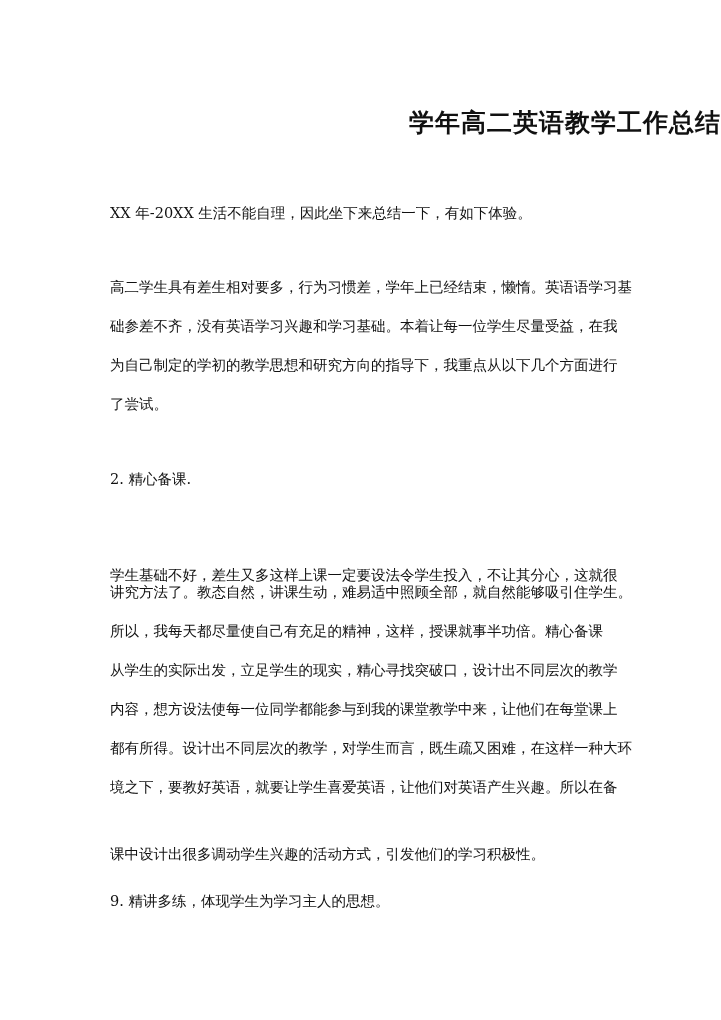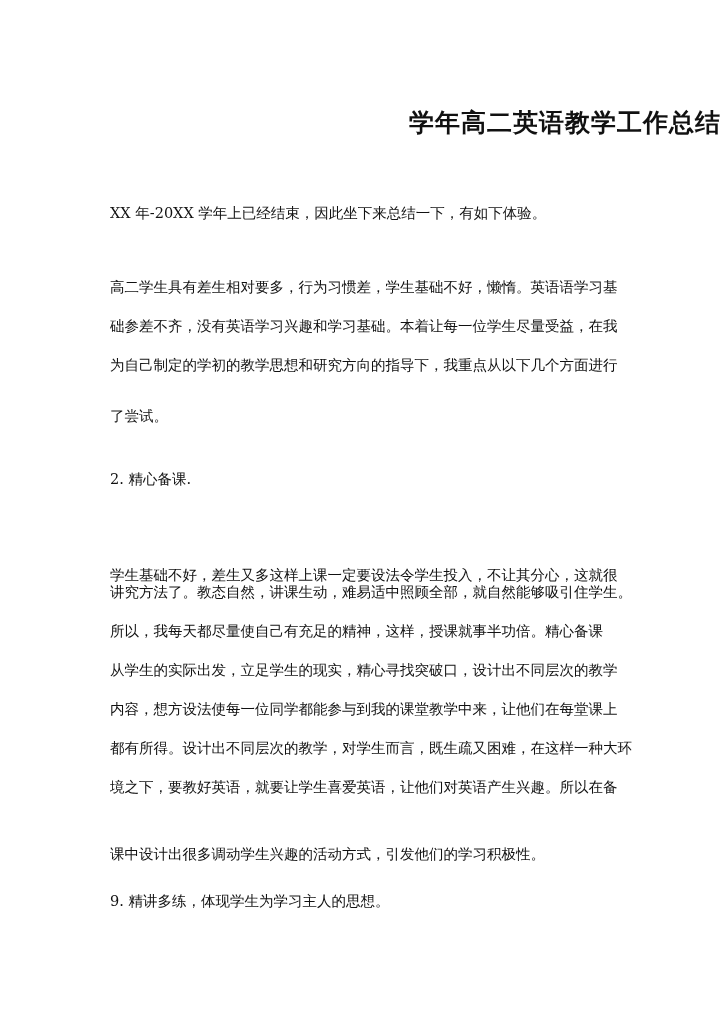--- a/index.html
+++ b/index.html
@@ -10,26 +10,26 @@
            font-family: "DejaVu Sans", sans-serif; }
   .line { position:absolute; left:110px; width:505px; font-size:14.5px; white-space:nowrap;
           text-align:justify; line-height:20px; }
 </style>
 </head>
 <body>
 
 <div>
   <div class="title">学年高二英语教学工作总结</div>
 
-  <div class="line" style="top:203px">XX 年-20XX 学年上已经结束，因此坐下来总结一下，有如下体验。</div>
+  <div class="line" style="top:203px">XX 年-20XX 生活不能自理，因此坐下来总结一下，有如下体验。</div>
 
-  <div class="line" style="top:277px">高二学生具有差生相对要多，行为习惯差，学生基础不好，懒惰。英语语学习基</div>
+  <div class="line" style="top:277px">高二学生具有差生相对要多，行为习惯差，学年上已经结束，懒惰。英语语学习基</div>
   <div class="line" style="top:316px">础参差不齐，没有英语学习兴趣和学习基础。本着让每一位学生尽量受益，在我</div>
   <div class="line" style="top:355px">为自己制定的学初的教学思想和研究方向的指导下，我重点从以下几个方面进行</div>
-  <div class="line" style="top:406px">了尝试。</div>
+  <div class="line" style="top:394px">了尝试。</div>
 
   <div class="line" style="top:469px">2. 精心备课.</div>
 
   <div class="line" style="top:565px">学生基础不好，差生又多这样上课一定要设法令学生投入，不让其分心，这就很</div>
   <div class="line" style="top:582px">讲究方法了。教态自然，讲课生动，难易适中照顾全部，就自然能够吸引住学生。</div>
   <div class="line" style="top:621px">所以，我每天都尽量使自己有充足的精神，这样，授课就事半功倍。精心备课</div>
   <div class="line" style="top:660px">从学生的实际出发，立足学生的现实，精心寻找突破口，设计出不同层次的教学</div>
   <div class="line" style="top:699px">内容，想方设法使每一位同学都能参与到我的课堂教学中来，让他们在每堂课上</div>
   <div class="line" style="top:738px">都有所得。设计出不同层次的教学，对学生而言，既生疏又困难，在这样一种大环</div>
   <div class="line" style="top:777px">境之下，要教好英语，就要让学生喜爱英语，让他们对英语产生兴趣。所以在备</div>

